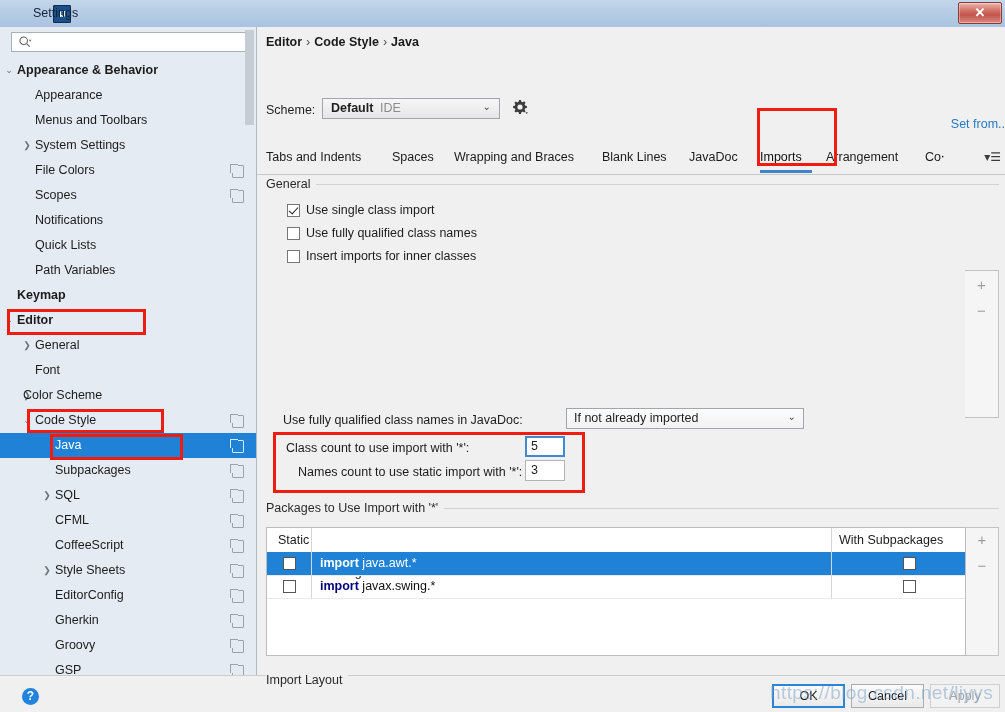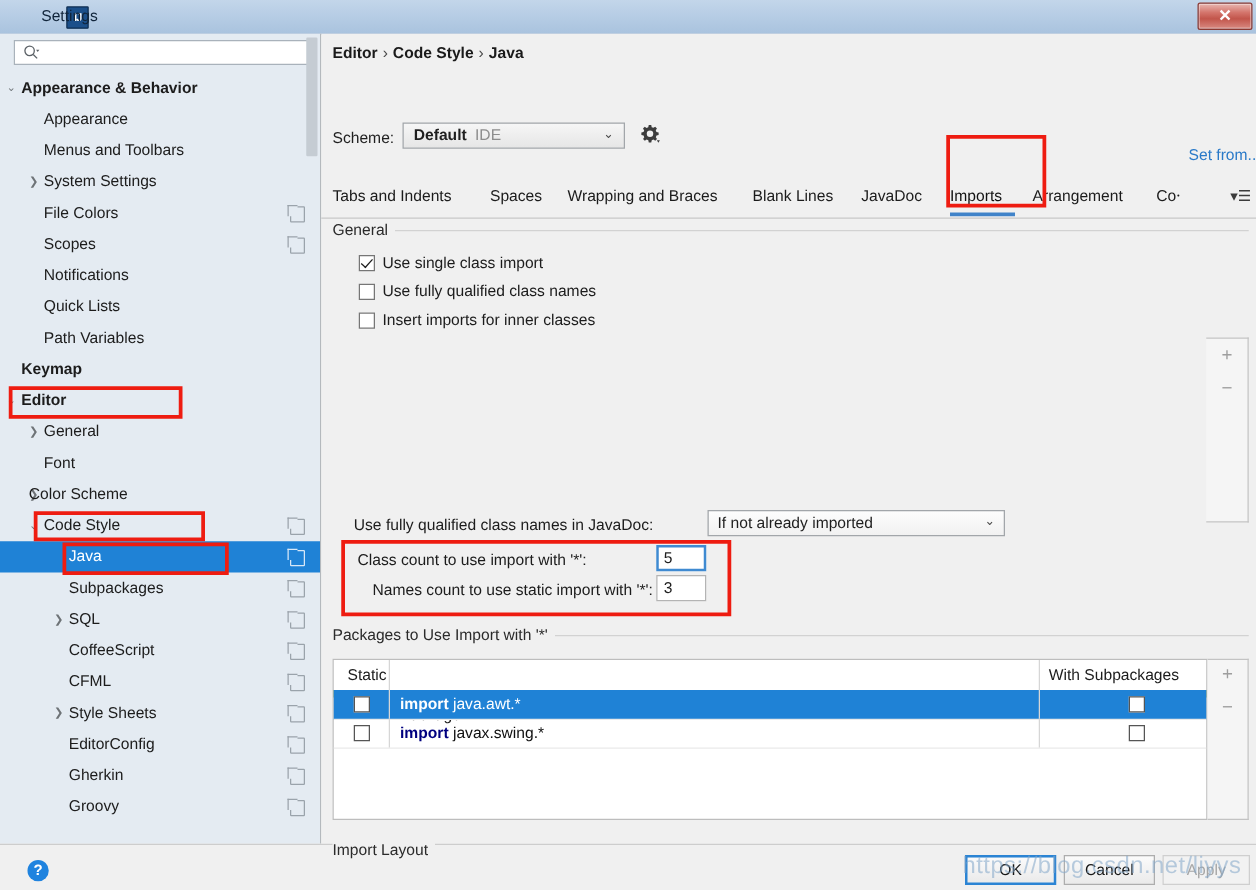--- a/index.html
+++ b/index.html
@@ -270,42 +270,46 @@
         <div class="row">
           <span class="lbl" style="left: 55px;">Subpackages</span>
           <span class="copyico"></span>
         </div>
         <div class="row">
           <span class="arrow" style="left: 41px;">❯</span>
           <span class="lbl" style="left: 55px;">SQL</span>
           <span class="copyico"></span>
         </div>
         <div class="row">
+          <span class="lbl" style="left: 55px;">CFML</span>
+          <span class="copyico"></span>
+        </div>
+        <div class="row">
           <span class="lbl" style="left: 55px;">CoffeeScript</span>
-          <span class="copyico"></span>
-        </div>
-        <div class="row">
-          <span class="lbl" style="left: 55px;">CFML</span>
           <span class="copyico"></span>
         </div>
         <div class="row">
           <span class="arrow" style="left: 41px;">❯</span>
           <span class="lbl" style="left: 55px;">Style Sheets</span>
           <span class="copyico"></span>
         </div>
         <div class="row">
           <span class="lbl" style="left: 55px;">EditorConfig</span>
           <span class="copyico"></span>
         </div>
         <div class="row">
           <span class="lbl" style="left: 55px;">Gherkin</span>
           <span class="copyico"></span>
         </div>
         <div class="row">
           <span class="lbl" style="left: 55px;">Groovy</span>
+          <span class="copyico"></span>
+        </div>
+        <div class="row">
+          <span class="lbl" style="left: 55px;">GSP</span>
           <span class="copyico"></span>
         </div>
       </div>
     <div class="tree-scroll"></div>
   </div>
 
   <div class="rightpane">
 
     <div class="breadcrumb">
       <span>Editor</span><span class="sep">›</span><span>Code Style</span><span class="sep">›</span><span>Java</span>

